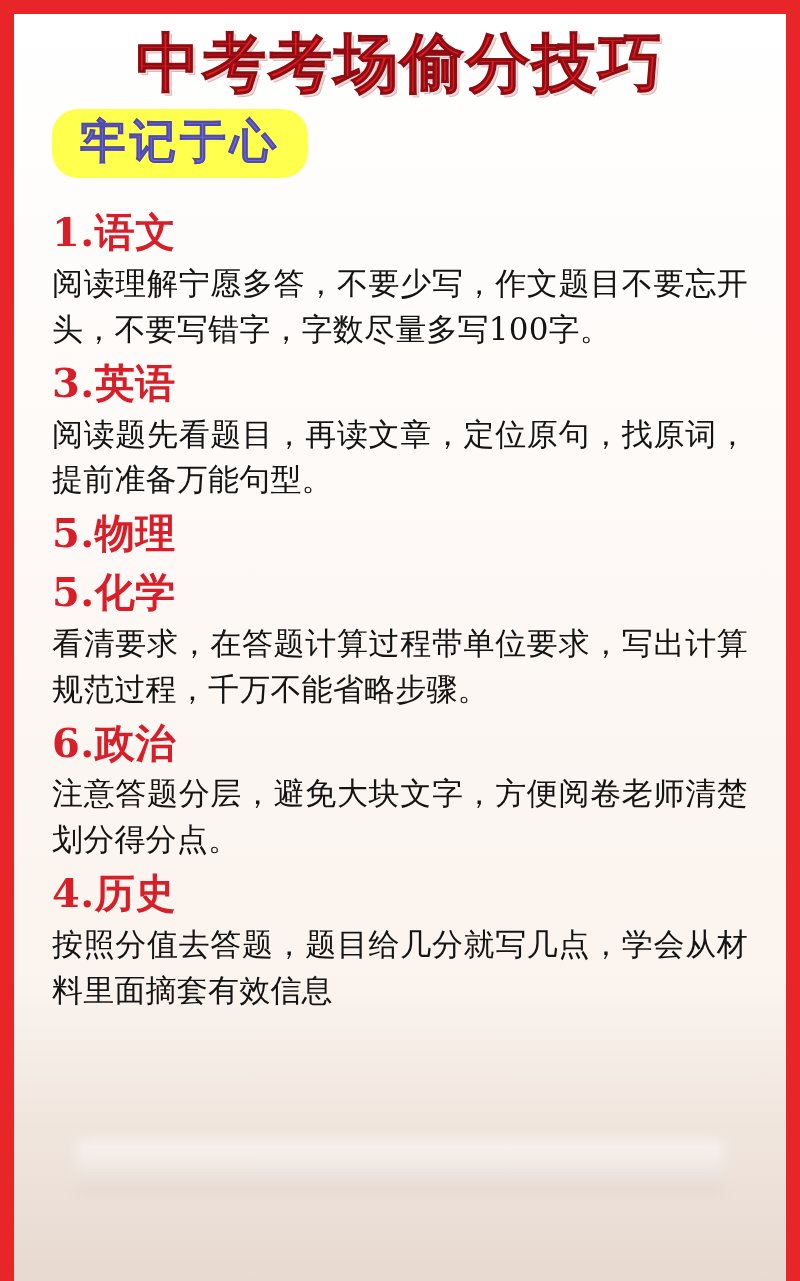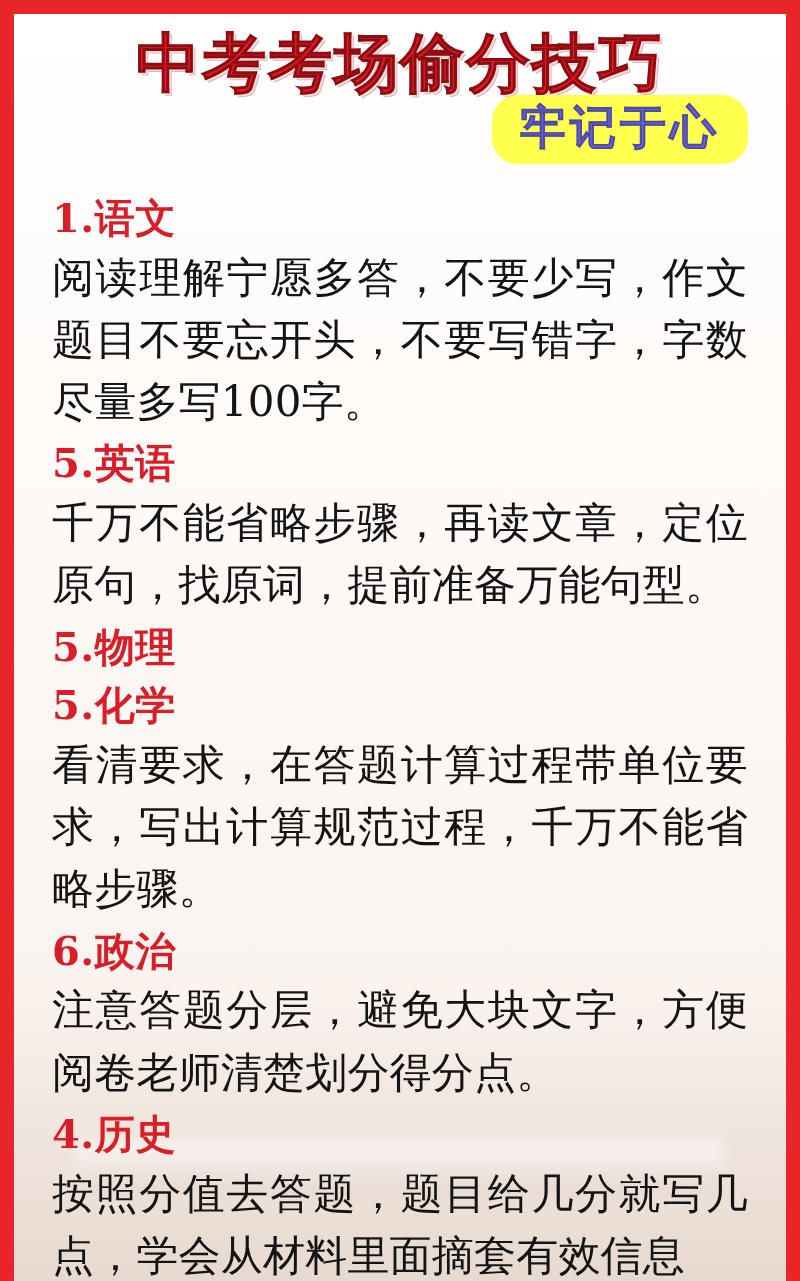--- a/index.html
+++ b/index.html
@@ -62,21 +62,22 @@
     line-height: 1.02;
     color: #e51b23;
     letter-spacing: 2px;
     -webkit-text-stroke: 1px #8d0d12;
     text-shadow:
       2px 2px 0 #fdd,
       3px 3px 0 rgba(120,10,14,0.28);
   }
   .subtitle-row {
     display: flex;
-    justify-content: flex-end;
+    justify-content: flex-start;
+    margin-top: 14px;
   }
   .subtitle {
     display: inline-block;
     background: #ffff4d;
     color: #6f6ad6;
     font-family: "DejaVu Serif", "Liberation Serif", serif;
     font-weight: bold;
     font-size: 46px;
     line-height: 1.15;
     letter-spacing: 4px;
@@ -93,21 +94,21 @@
   .item-head {
     color: #d81e28;
     font-weight: bold;
     font-size: 40px;
     line-height: 1.42;
     letter-spacing: 0.5px;
     font-family: "DejaVu Serif", "Liberation Serif", serif;
   }
   .item-body {
     color: #141414;
-    font-size: 42px;
+    font-size: 31px;
     line-height: 1.48;
     letter-spacing: 0.2px;
     font-family: "DejaVu Serif", "Liberation Serif", serif;
     text-align: justify;
     text-justify: inter-ideograph;
     margin: 0 0 2px 0;
   }
 </style>
 </head>
 <body>
@@ -126,22 +127,22 @@
 
     <div class="body-list">
 
       <div class="item">
         <div class="item-head">1.语文</div>
         <p class="item-body">阅读理解宁愿多答，不要少写，作文题目不要忘开头，不要写错字，字数尽量多写100字。</p>
       </div>
 
 
       <div class="item">
-        <div class="item-head">5.英语</div>
-        <p class="item-body">千万不能省略步骤，再读文章，定位原句，找原词，提前准备万能句型。</p>
+        <div class="item-head">3.英语</div>
+        <p class="item-body">阅读题先看题目，再读文章，定位原句，找原词，提前准备万能句型。</p>
       </div>
 
       <div class="item">
         <div class="item-head">5.物理</div>
       </div>
 
       <div class="item">
         <div class="item-head">5.化学</div>
         <p class="item-body">看清要求，在答题计算过程带单位要求，写出计算规范过程，千万不能省略步骤。</p>
       </div>

